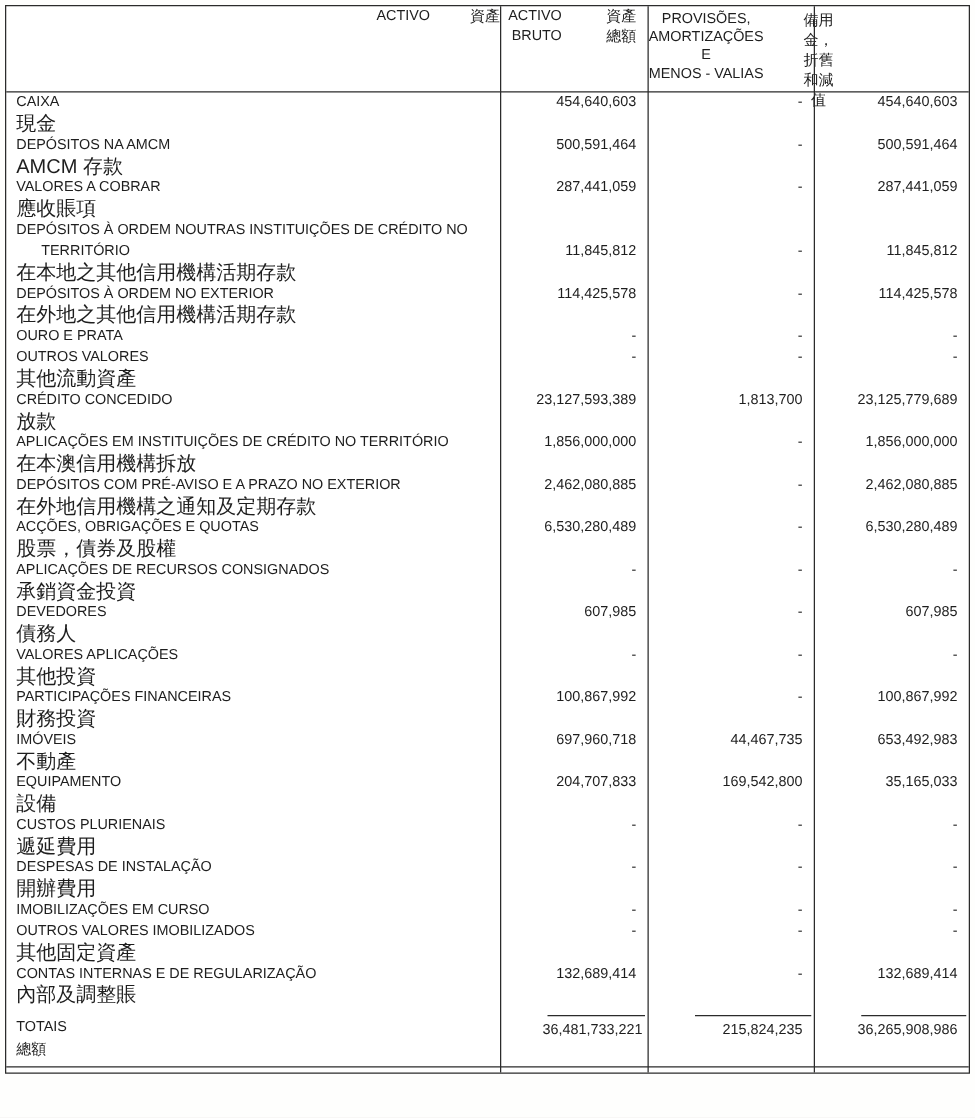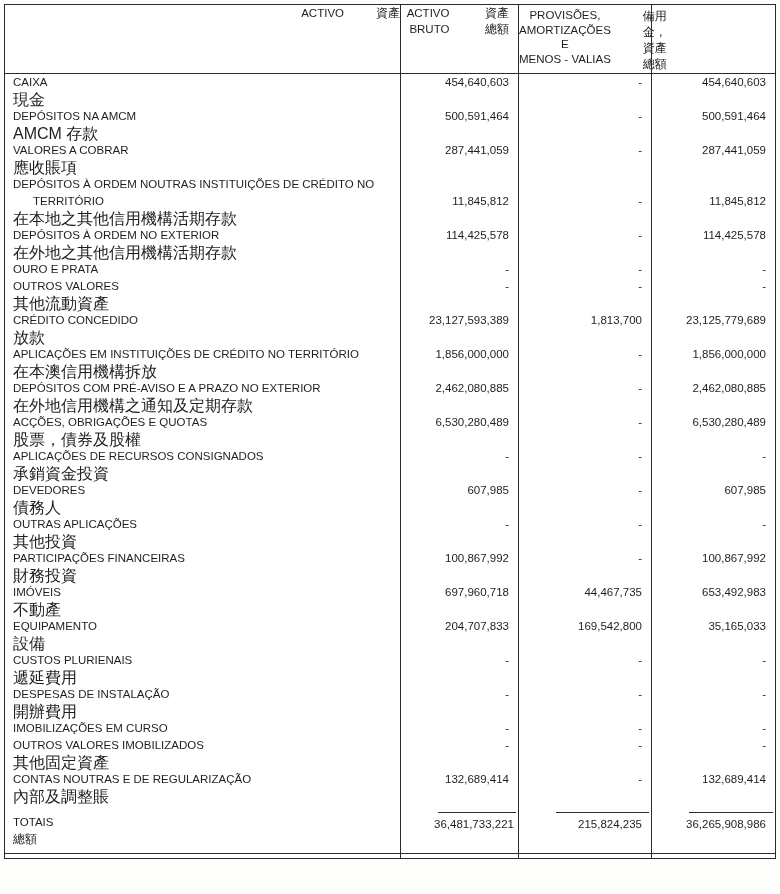--- a/index.html
+++ b/index.html
@@ -95,21 +95,21 @@
       <div class="h-col h-bruto">
         <div>ACTIVO BRUTO</div>
         <div class="zh">資產總額</div>
       </div>
       <div class="h-col h-prov">
         <div class="prov-lines">
           <div>PROVISÕES,</div>
           <div>AMORTIZAÇÕES E</div>
           <div>MENOS - VALIAS</div>
         </div>
-        <div class="zh">備用金，資產總額</div>
+        <div class="zh">備用金，折舊和減值</div>
       </div>
     </div>
 
     <div class="tbody">
   <div class="row">
     <div class="row-main">
       <div class="cell-pt">CAIXA</div>
       <div class="cell-num bruto">454,640,603</div>
       <div class="cell-num prov">-</div>
       <div class="cell-num liquido">454,640,603</div>
@@ -231,21 +231,21 @@
       <div class="cell-pt">DEVEDORES</div>
       <div class="cell-num bruto">607,985</div>
       <div class="cell-num prov">-</div>
       <div class="cell-num liquido">607,985</div>
     </div>
     <div class="row-zh">債務人</div>
   </div>
 
   <div class="row">
     <div class="row-main">
-      <div class="cell-pt">OUTRAS APLICAÇÕES</div>
+      <div class="cell-pt">VALORES APLICAÇÕES</div>
       <div class="cell-num bruto">-</div>
       <div class="cell-num prov">-</div>
       <div class="cell-num liquido">-</div>
     </div>
     <div class="row-zh">其他投資</div>
   </div>
 
   <div class="row">
     <div class="row-main">
       <div class="cell-pt">PARTICIPAÇÕES FINANCEIRAS</div>
@@ -310,21 +310,21 @@
       <div class="cell-pt">OUTROS VALORES IMOBILIZADOS</div>
       <div class="cell-num bruto">-</div>
       <div class="cell-num prov">-</div>
       <div class="cell-num liquido">-</div>
     </div>
     <div class="row-zh">其他固定資產</div>
   </div>
 
   <div class="row">
     <div class="row-main">
-      <div class="cell-pt">CONTAS NOUTRAS E DE REGULARIZAÇÃO</div>
+      <div class="cell-pt">CONTAS INTERNAS E DE REGULARIZAÇÃO</div>
       <div class="cell-num bruto">132,689,414</div>
       <div class="cell-num prov">-</div>
       <div class="cell-num liquido">132,689,414</div>
     </div>
     <div class="row-zh">內部及調整賬</div>
   </div>
 </div>
 
     <div class="totals">
       <div class="grid4">

